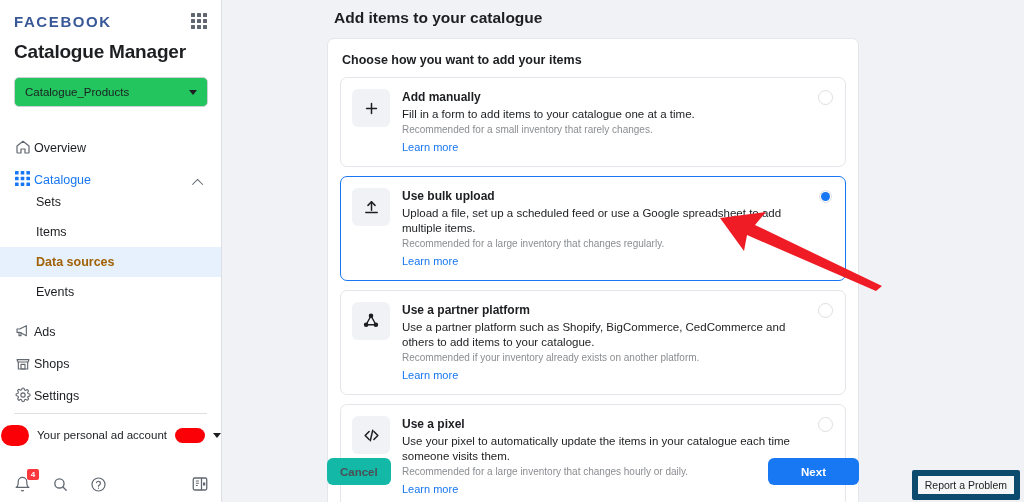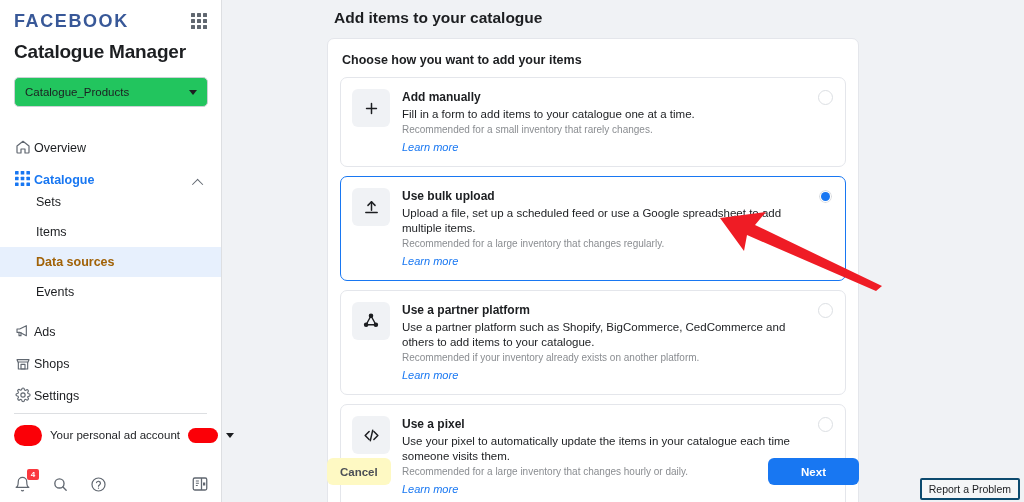--- a/index.html
+++ b/index.html
@@ -15,21 +15,21 @@
   .sidebar {
     width: 222px; height: 502px;
     background: #ffffff;
     border-right: 1px solid #dddfe2;
     position: relative;
     flex: none;
   }
   .sb-top { padding: 8px 14px 0 14px; }
   .brand-row { display: flex; align-items: center; justify-content: space-between; height: 26px; }
   .brand {
-    font-size: 18px; font-weight: bold; letter-spacing: 1.6px;
+    font-size: 15px; font-weight: bold; letter-spacing: 1.6px;
     color: #385898;
   }
   .grid9 { display: grid; grid-template-columns: repeat(3,4px); grid-template-rows: repeat(3,4px); gap: 2px; cursor: pointer; }
   .grid9 i { width: 4px; height: 4px; background: #606770; display: block; border-radius: .5px; }
   .app-title { font-size: 19px; font-weight: bold; color: #1c1e21; margin-top: 7px; letter-spacing: -.2px; }
 
   .cat-select {
     margin-top: 14px; height: 30px; width: 194px;
     border: 1px solid #ccd0d5; border-radius: 5px;
     display: flex; align-items: center; justify-content: space-between;
@@ -38,39 +38,39 @@
   .cat-select .val { font-size: 11.5px; color: #1c1e21; }
   .caret-dn { width: 0; height: 0; border-left: 4.5px solid transparent; border-right: 4.5px solid transparent; border-top: 5.5px solid #1c1e21; }
 
   .nav { margin-top: 16px; }
   .nav-item {
     height: 32px; display: flex; align-items: flex-end; gap: 3px;
     padding: 0 14px; font-size: 12.5px; color: #1c1e21; cursor: pointer;
     position: relative;
   }
   .nav-item .ico { width: 17px; height: 17px; display: flex; align-items: center; justify-content: center; flex: none; }
-  .nav-item.active-blue { color: #1877f2; font-weight: bold; }
+  .nav-item.active-blue { color: #1877f2; font-weight: normal; }
   .nav-item .chev {
     position: absolute; right: 18px; width: 8px; height: 8px;
     border-left: 1.5px solid #606770; border-top: 1.5px solid #606770;
     transform: rotate(45deg) translateY(2px);
   }
   .subnav-item {
     height: 30px; display: flex; align-items: center;
     padding-left: 36px; font-size: 12.5px; color: #1c1e21; cursor: pointer;
   }
   .subnav-item.selected {
     background: #e7f0fd; color: #a16207; font-weight: bold;
   }
 
   .sb-divider { height: 1px; background: #dddfe2; margin: 10px 14px 0 14px; }
 
   .acct-row {
     display: flex; align-items: center; gap: 8px;
-    padding: 0 14px; height: 30px; margin-top: 6px; cursor: pointer;
+    padding: 0 1px; height: 30px; margin-top: 6px; cursor: pointer;
   }
   .redact { background: #fb0007; border-radius: 11px; flex: none; }
   .acct-name { font-size: 11.5px; color: #1c1e21; white-space: nowrap; }
 
   .sb-bottom {
     position: absolute; left: 0; bottom: 0; width: 222px; height: 36px;
     display: flex; align-items: center; padding: 0 12px; gap: 18px;
   }
   .sb-bottom .spacer { flex: 1; }
   .ibtn { position: relative; width: 20px; height: 20px; cursor: pointer; display: flex; align-items: center; justify-content: center; }
@@ -103,44 +103,44 @@
   .opt:last-child { margin-bottom: 0; }
   .opt-ico {
     width: 38px; height: 38px; border-radius: 6px; background: #f0f2f5;
     display: flex; align-items: center; justify-content: center; flex: none;
     color: #1c1e21;
   }
   .opt-body { flex: 1; min-width: 0; }
   .opt-title { font-size: 12px; font-weight: bold; color: #1c1e21; line-height: 16px; }
   .opt-desc { font-size: 11.5px; color: #1c1e21; line-height: 15px; margin-top: 2px; }
   .opt-rec { font-size: 10px; color: #8a8d91; line-height: 14px; margin-top: 1px; }
-  .opt-link { font-size: 11px; color: #1877f2; line-height: 15px; margin-top: 2px; display: inline-block; cursor: pointer; font-style: italic; }
+  .opt-link { font-size: 11px; color: #1877f2; line-height: 15px; margin-top: 2px; display: inline-block; cursor: pointer; }
   .radio {
     position: absolute; right: 12px; top: 12px;
     width: 15px; height: 15px; border-radius: 50%;
     border: 1.3px solid #dcdfe3; background: #fff;
   }
   .radio.on {
     border: 1.3px solid #fff;
     box-shadow: 0 0 0 1px #d8dade inset;
     display: flex; align-items: center; justify-content: center;
   }
   .radio.on::after { content: ""; width: 9px; height: 9px; border-radius: 50%; background: #1877f2; }
 
   .footer { position: absolute; left: 105px; top: 458px; width: 532px; height: 28px; }
   .btn {
     border: none; border-radius: 6px; font-family: inherit;
     font-size: 11.5px; font-weight: bold; cursor: pointer; height: 27px;
   }
-  .btn-cancel { background: #fef9c3; color: #4b4f56; padding: 0 13px; position: absolute; left: 0; top: 0; }
+  .btn-cancel { background: #14b8a6; color: #4b4f56; padding: 0 13px; position: absolute; left: 0; top: 0; }
   .btn-next { background: #1877f2; color: #fff; padding: 0 33px; position: absolute; right: 0; top: 0; }
 
   .report {
     position: absolute; right: 4px; bottom: 2px;
-    background: #f5f6f7; border: 2px solid #0c4a6e;
+    background: #f5f6f7; border: 6px solid #0c4a6e;
     font-size: 10.5px; color: #1c1e21; padding: 3px 7px;
     cursor: pointer; border-radius: 2px;
   }
 
   .arrow { position: absolute; left: 700px; top: 196px; pointer-events: none; }
 </style>
 </head>
 <body>
 
 <div class="app">

